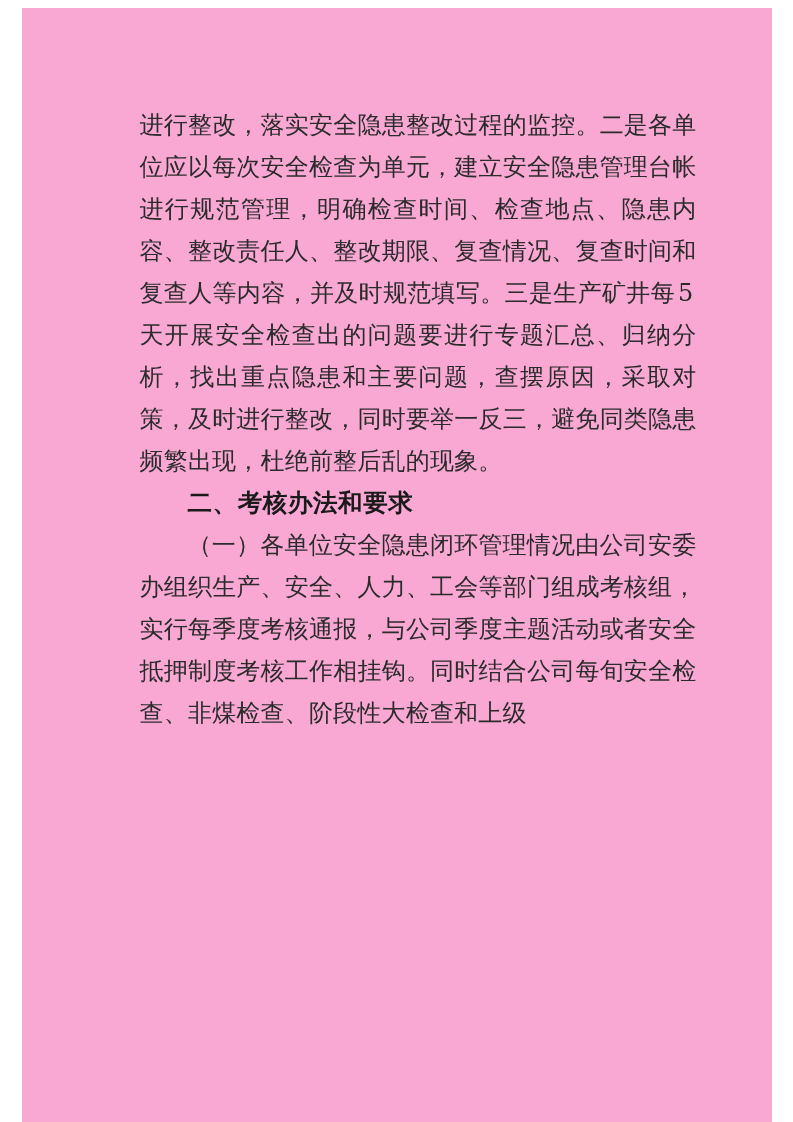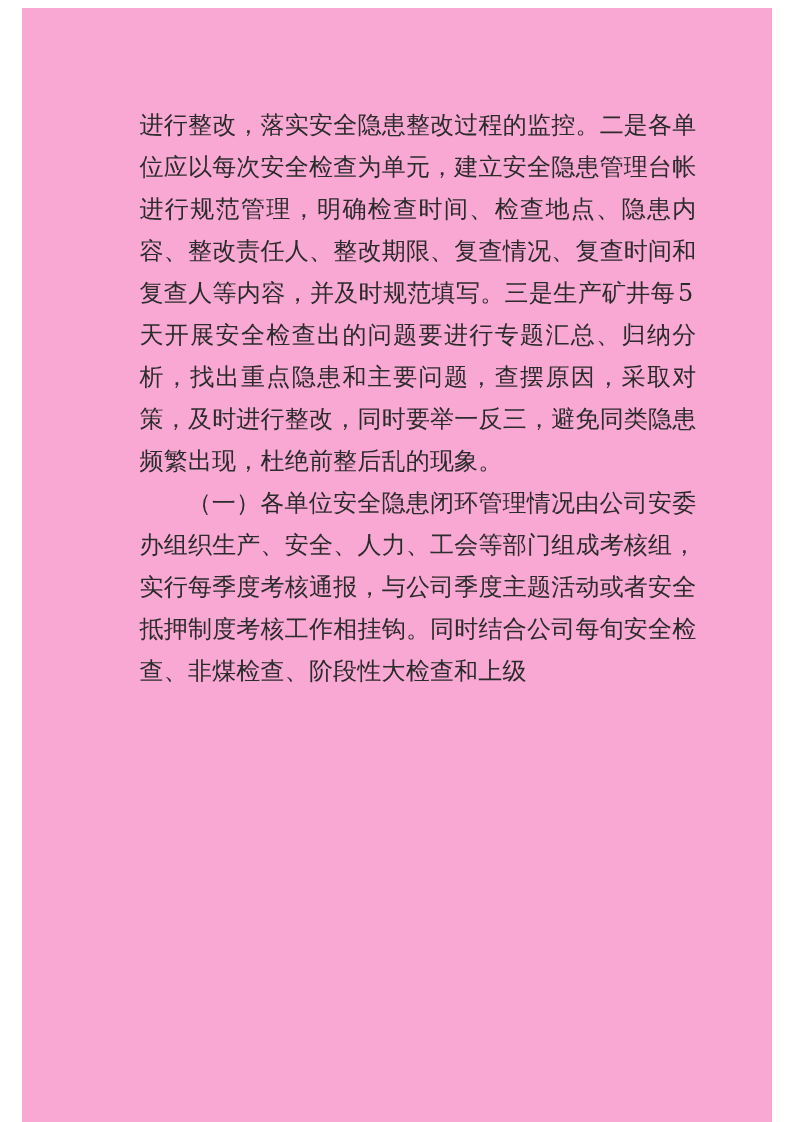--- a/index.html
+++ b/index.html
@@ -71,18 +71,19 @@
 </head>
 <body>
 
 <div class="page">
 
   <div class="text-column">
 
     <p class="para continuation"><span>进行整改，落实安全隐患整改过程的监控。二是各单位应以每次安全检查为单元，建立安全隐患管理台帐进行规范管理，明确检查时间、检查地点、隐患内容、整改责任人、整改期限、复查情况、复查时间和复查人等内容，并及时规范填写。三是生产矿井每</span><span class="num">5</span><span>天开展安全检查出的问题要进行专题汇总、归纳分析，找出重点隐患和主要问题，查摆原因，采取对策，及时进行整改，同时要举一反三，避免同类隐患频繁出现，杜绝前整后乱的现象。</span></p>
 
 
+    <h2 class="heading">二、考核办法和要求</h2>
 
     <p class="para indented">（一）各单位安全隐患闭环管理情况由公司安委办组织生产、安全、人力、工会等部门组成考核组，实行每季度考核通报，与公司季度主题活动或者安全抵押制度考核工作相挂钩。同时结合公司每旬安全检查、非煤检查、阶段性大检查和上级</p>
 
   </div>
 
 </div>
 
 </body></html>

